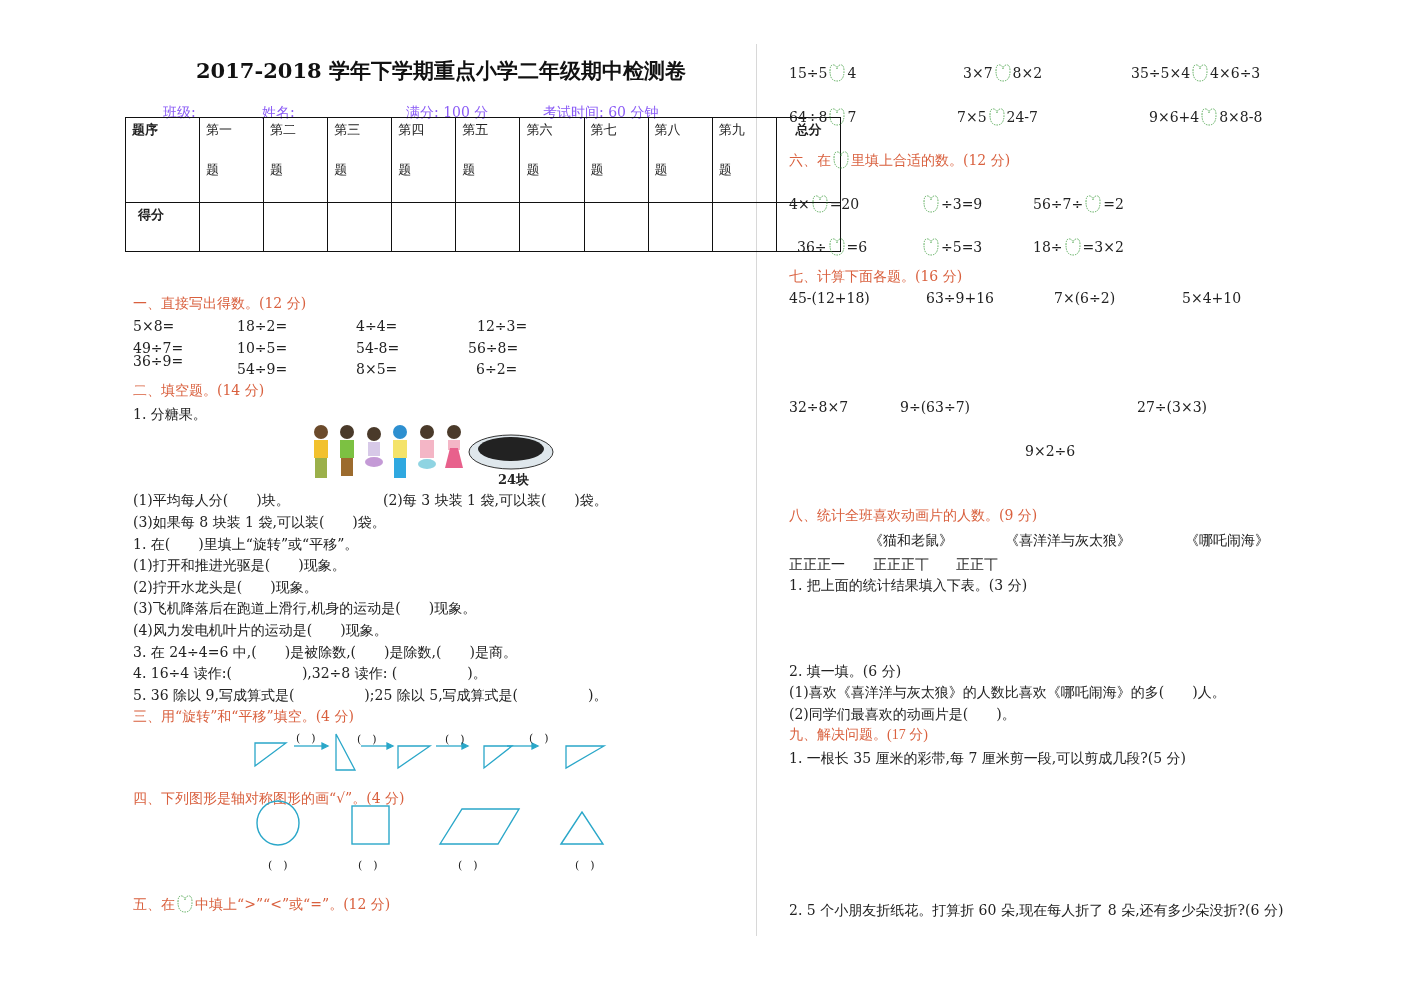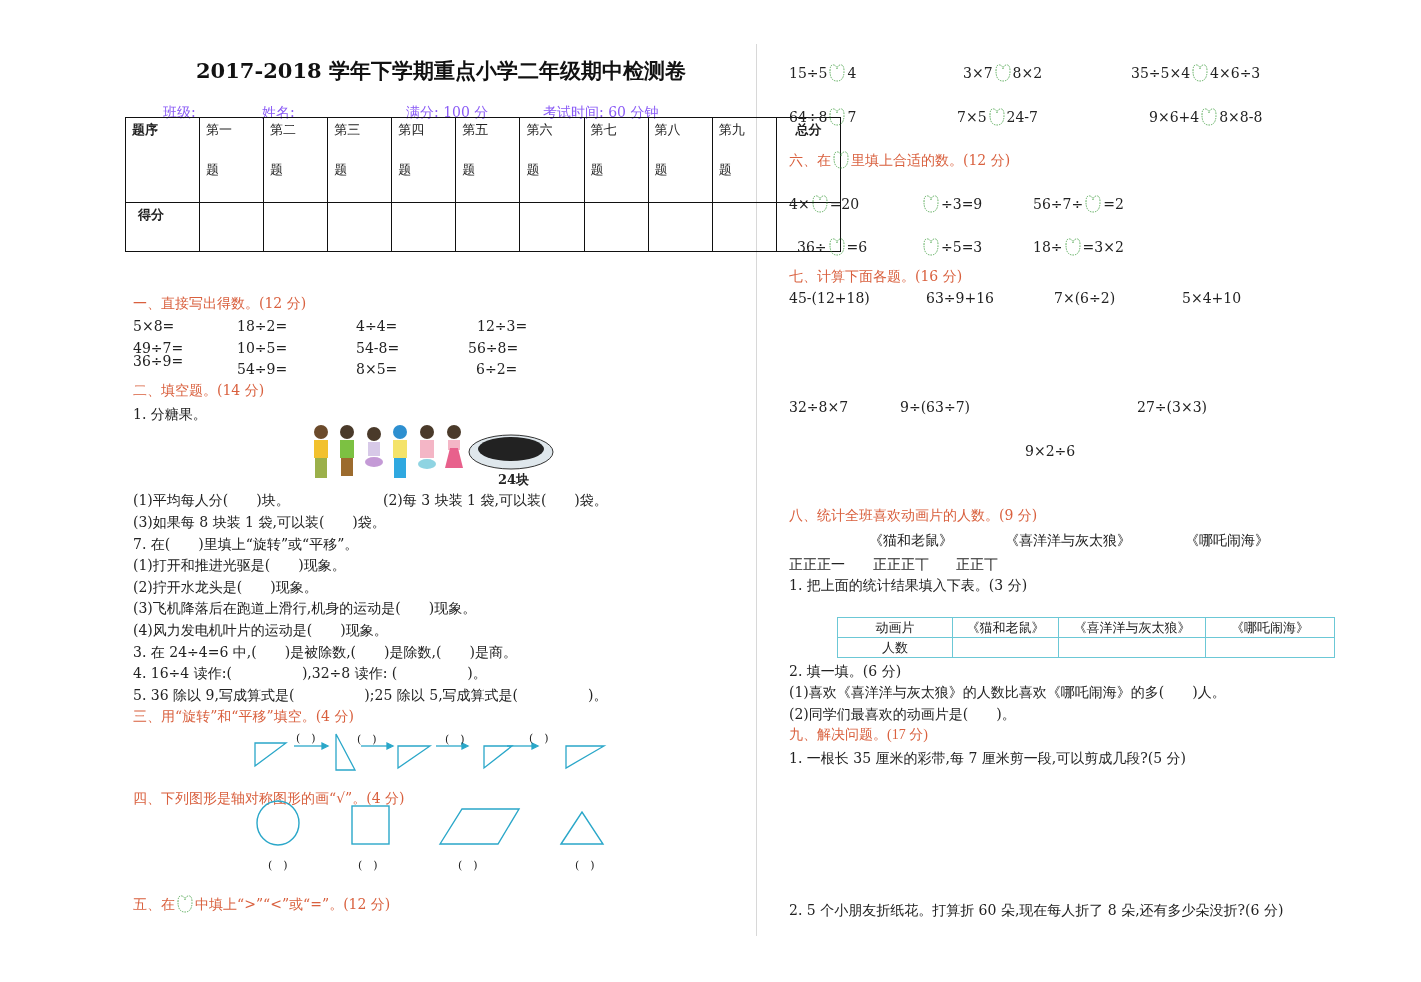--- a/index.html
+++ b/index.html
@@ -118,21 +118,21 @@
       </g>
     <ellipse cx="205" cy="30" rx="42" ry="17" fill="#dfe7ec" stroke="#333" stroke-width="1"></ellipse>
     <ellipse cx="205" cy="27" rx="33" ry="12" fill="#222"></ellipse>
   </svg>
 </div>
 <div class="abs" style="left:498px; top:471px; font-size:13px; font-weight:bold;">24块</div>
 
 <div class="abs t" style="left:133px; top:491px;">(1)平均每人分(　　)块。</div>
 <div class="abs t" style="left:383px; top:491px;">(2)每 3 块装 1 袋,可以装(　　)袋。</div>
 <div class="abs t" style="left:133px; top:513px;">(3)如果每 8 块装 1 袋,可以装(　　)袋。</div>
-<div class="abs t" style="left:133px; top:535px;">7. 在(　　)里填上“旋转”或“平移”。</div>
+<div class="abs t" style="left:133px; top:535px;">1. 在(　　)里填上“旋转”或“平移”。</div>
 <div class="abs t" style="left:133px; top:556px;">(1)打开和推进光驱是(　　)现象。</div>
 <div class="abs t" style="left:133px; top:578px;">(2)拧开水龙头是(　　)现象。</div>
 <div class="abs t" style="left:133px; top:599px;">(3)飞机降落后在跑道上滑行,机身的运动是(　　)现象。</div>
 <div class="abs t" style="left:133px; top:621px;">(4)风力发电机叶片的运动是(　　)现象。</div>
 <div class="abs t" style="left:133px; top:643px;">3. 在 24÷4=6 中,(　　)是被除数,(　　)是除数,(　　)是商。</div>
 <div class="abs t" style="left:133px; top:664px;">4. 16÷4 读作:(　　　　　),32÷8 读作: (　　　　　)。</div>
 <div class="abs t" style="left:133px; top:686px;">5. 36 除以 9,写成算式是(　　　　　);25 除以 5,写成算式是(　　　　　)。</div>
 
 <div class="abs red" style="left:133px; top:708px;">三、用“旋转”和“平移”填空。(4 分)</div>
 <div class="abs" style="left:250px; top:728px;">
@@ -238,32 +238,20 @@
 <div class="abs t" style="left:869px; top:531px;">《猫和老鼠》</div>
 <div class="abs t" style="left:1005px; top:531px;">《喜洋洋与灰太狼》</div>
 <div class="abs t" style="left:1185px; top:531px;">《哪吒闹海》</div>
 <div class="abs t" style="left:789px; top:555px;">正正正一</div>
 <div class="abs t" style="left:873px; top:555px;">正正正丅</div>
 <div class="abs t" style="left:956px; top:555px;">正正丅</div>
 <div class="abs t" style="left:789px; top:576px;">1. 把上面的统计结果填入下表。(3 分)</div>
 
 <table class="anim">
   <tbody>
-      <tr>
-    <td style="width:114px;">动画片</td>
-    <td style="width:105px;">《猫和老鼠》</td>
-    <td style="width:146px;">《喜洋洋与灰太狼》</td>
-    <td>《哪吒闹海》</td>
-  </tr>
-  <tr>
-    <td>人数</td>
-    <td></td>
-    <td></td>
-    <td></td>
-  </tr>
 </tbody>
   </table>
 
 <div class="abs t" style="left:789px; top:662px;">2. 填一填。(6 分)</div>
 <div class="abs t" style="left:789px; top:683px;">(1)喜欢《喜洋洋与灰太狼》的人数比喜欢《哪吒闹海》的多(　　)人。</div>
 <div class="abs t" style="left:789px; top:705px;">(2)同学们最喜欢的动画片是(　　)。</div>
 
 <div class="abs red" style="left:789px; top:726px;font-family:Liberation Serif, serif;">九、解决问题。(17 分)</div>
 <div class="abs t" style="left:789px; top:749px;">1. 一根长 35 厘米的彩带,每 7 厘米剪一段,可以剪成几段?(5 分)</div>
 <div class="abs t" style="left:789px; top:901px;">2. 5 个小朋友折纸花。打算折 60 朵,现在每人折了 8 朵,还有多少朵没折?(6 分)</div>

